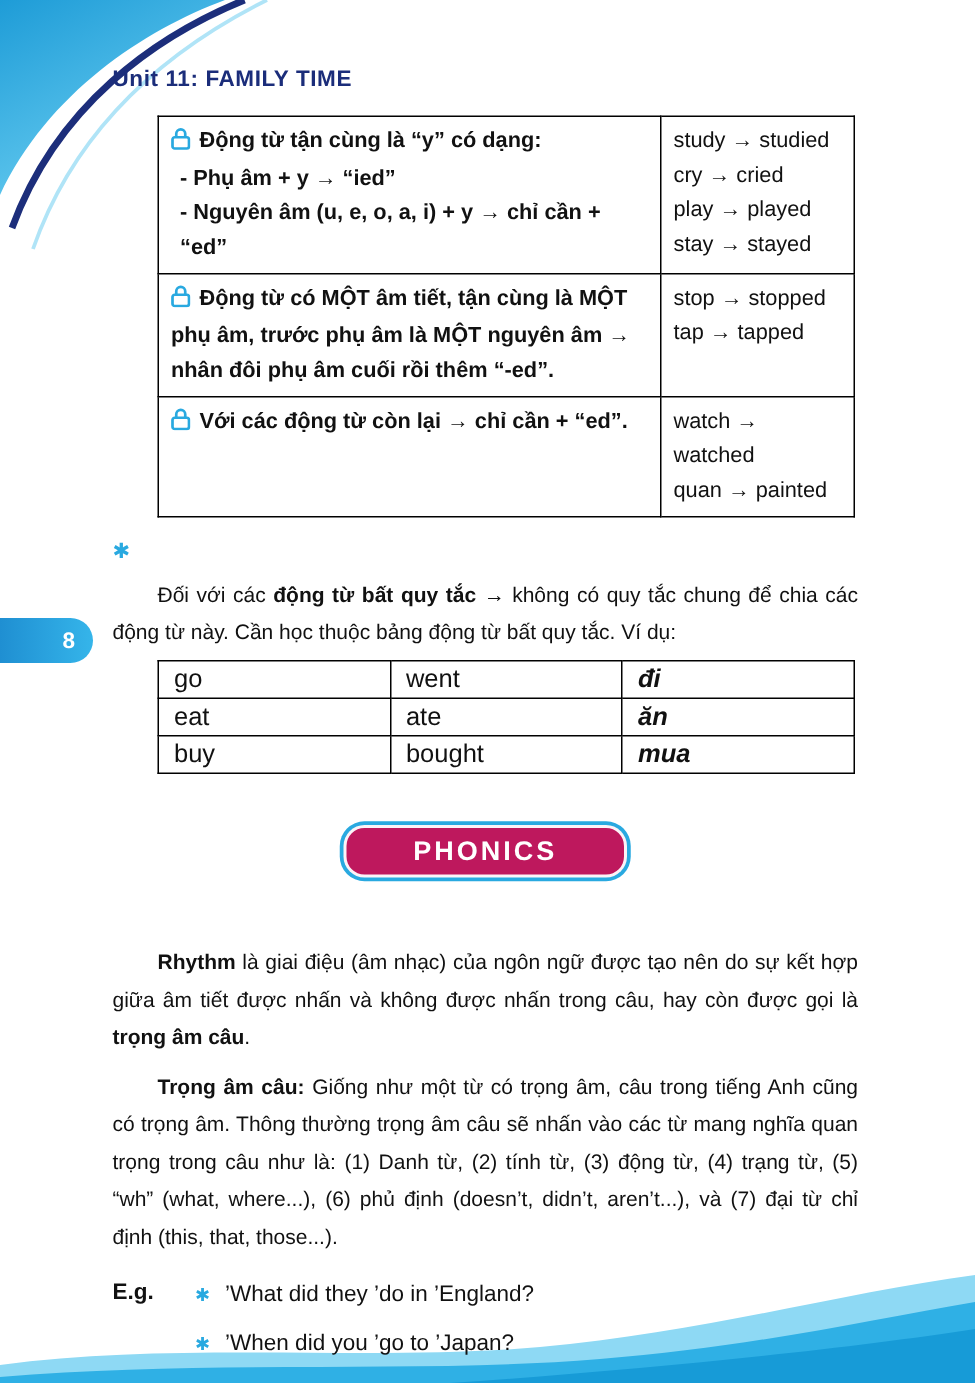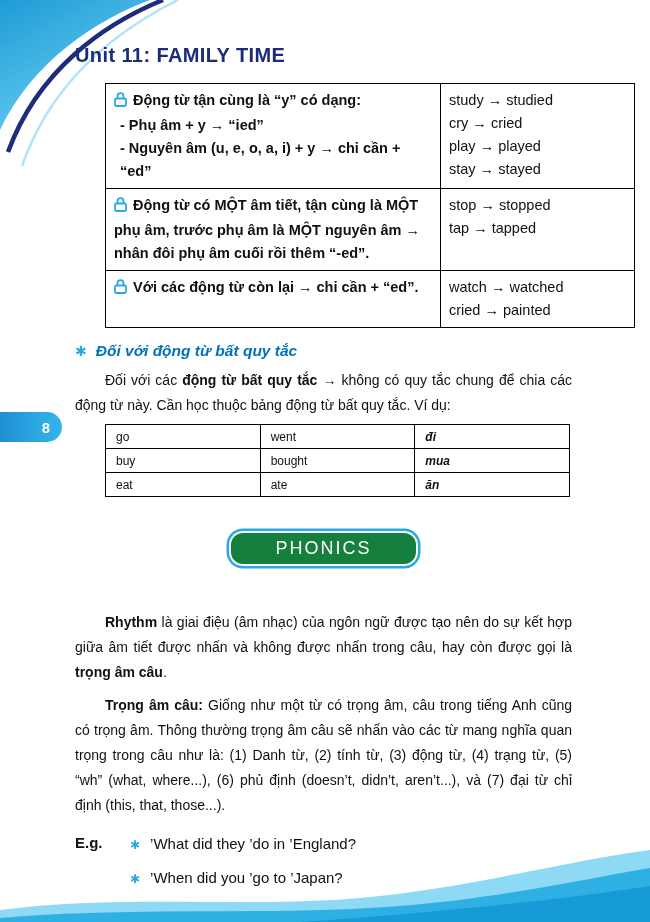--- a/index.html
+++ b/index.html
@@ -35,31 +35,31 @@
     align-items: center;
     justify-content: flex-end;
     padding-right: 12px;
   }
 
   
   .content { position: relative; padding: 44px 78px 0 75px; }
 
   .unit-title {
     font-weight: bold;
-    font-size: 20px;
+    font-size: 15px;
     color: #1b2d7a;
     letter-spacing: 0.4px;
     margin-bottom: 16px;
   }
 
   
   .rules-table {
     border-collapse: collapse;
     margin-left: 30px;
-    width: 530px;
+    width: 465px;
     font-size: 14.5px;
   }
   .rules-table td {
     border: 1.5px solid #000;
     vertical-align: top;
     padding: 5px 8px;
     line-height: 23px;
   }
   .rule-cell { width: 335px; font-weight: bold; }
   .rule-sub { padding-left: 6px; }
@@ -79,37 +79,37 @@
     margin-top: 8px;
   }
   .indent { text-indent: 30px; }
   .b { font-weight: bold; }
 
   
   .irr-table {
     border-collapse: collapse;
     margin: 6px 0 0 30px;
     width: 465px;
-    font-size: 12px;
+    font-size: 17px;
   }
   .irr-table td {
     border: 1.5px solid #000;
     padding: 2px 10px;
     height: 24px;
     width: 155px;
   }
   .irr-table td.vn { font-style: italic; font-weight: bold; }
 
   
   .phonics-wrap { text-align: center; margin-top: 34px; }
   .phonics-badge {
     display: inline-block;
-    background: #15803d;
+    background: #be185d;
     color: #ffffff;
-    font-weight: normal;
+    font-weight: bold;
     font-size: 18px;
     letter-spacing: 2px;
     padding: 5px 44px;
     border-radius: 14px;
     border: 2.5px solid rgba(255,255,255,0.95);
     box-shadow: 0 0 0 2.5px #29a9e0;
   }
 
   .p1 { margin-top: 44px; }
 
@@ -189,49 +189,48 @@
         <td class="rule-cell">
           <span class="lock">
             <svg width="13" height="15" viewBox="0 0 13 15">
                   <rect x="1" y="6.5" width="11" height="7.5" rx="1.5" fill="none" stroke="#29a9e0" stroke-width="1.8"></rect>
                   <path d="M3.5 6.5 V4.2 a3 3 0 0 1 6 0 V6.5" fill="none" stroke="#29a9e0" stroke-width="1.8"></path>
                 </svg>
           </span><span>Với các động từ còn lại → chỉ cần + “ed”.</span>
         </td>
         <td class="ex-cell">
           <div>watch → watched</div>
-          <div>cried → painted</div>
+          <div>quan → painted</div>
         </td>
       </tr>
     </tbody>
       </table>
 
     <div class="blue-heading">
       <span class="star">✱</span>
-      <span class="bh-text">Đối với động từ bất quy tắc</span>
     </div>
 
     <p class="para indent"><span>Đối với các </span><span class="b">động từ bất quy tắc</span><span> → không có quy tắc chung để chia các động từ này. Cần học thuộc bảng động từ bất quy tắc. Ví dụ:</span></p>
 
     <table class="irr-table">
       <tbody>
           <tr>
         <td>go</td>
         <td>went</td>
         <td class="vn">đi</td>
       </tr>
       <tr>
+        <td>eat</td>
+        <td>ate</td>
+        <td class="vn">ăn</td>
+      </tr>
+      <tr>
         <td>buy</td>
         <td>bought</td>
         <td class="vn">mua</td>
-      </tr>
-      <tr>
-        <td>eat</td>
-        <td>ate</td>
-        <td class="vn">ăn</td>
       </tr>
     </tbody>
       </table>
 
     <div class="phonics-wrap">
       <div class="phonics-badge">PHONICS</div>
     </div>
 
     <p class="para indent p1"><span class="b">Rhythm</span><span> là giai điệu (âm nhạc) của ngôn ngữ được tạo nên do sự kết hợp giữa âm tiết được nhấn và không được nhấn trong câu, hay còn được gọi là </span><span class="b">trọng âm câu</span><span>.</span></p>
 

